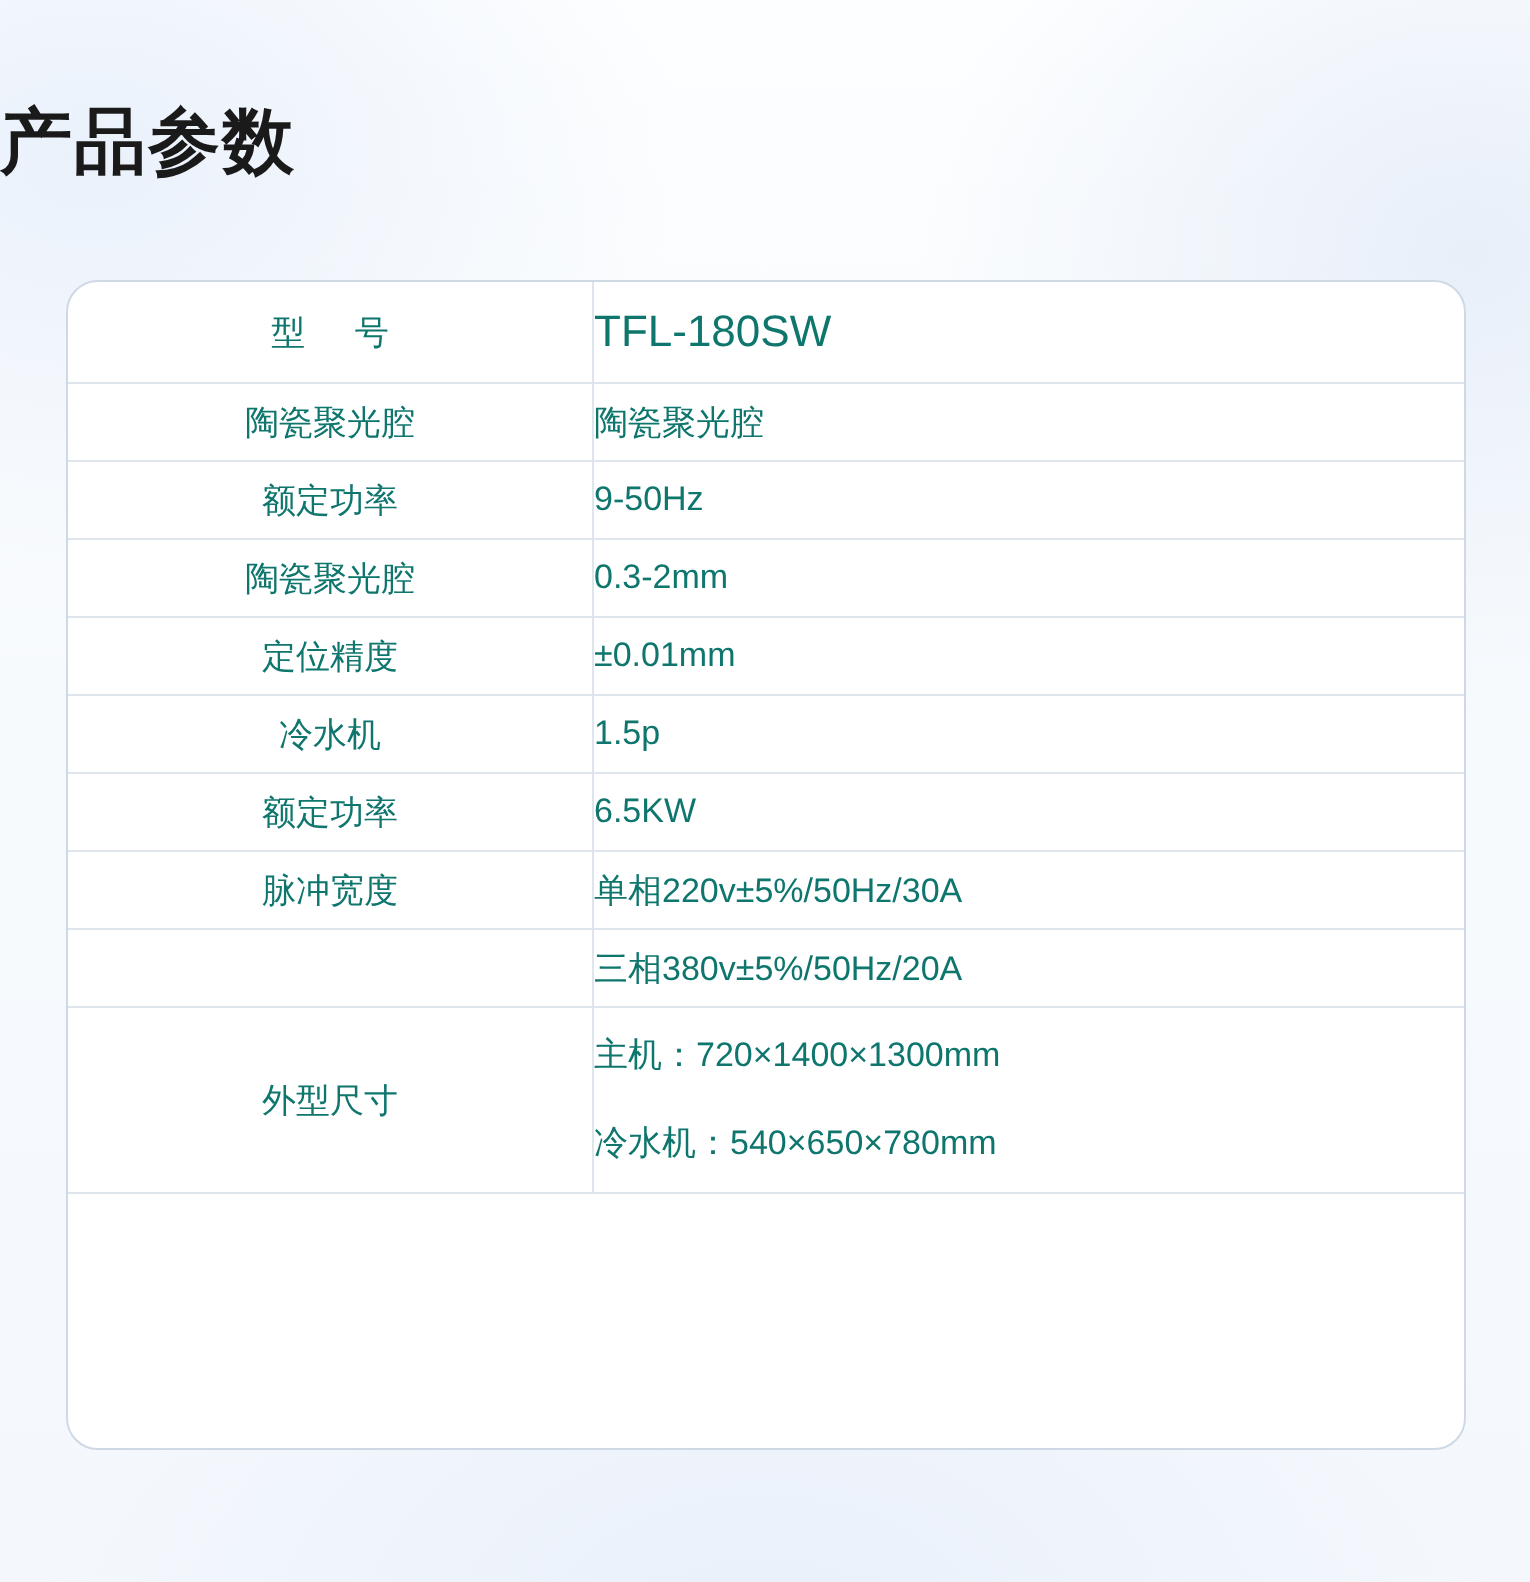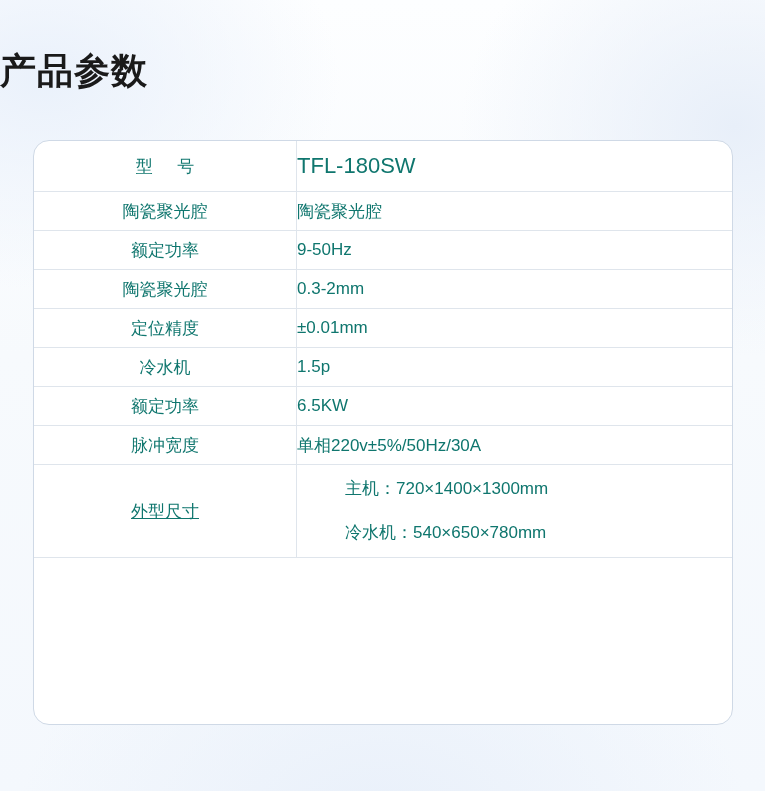--- a/index.html
+++ b/index.html
@@ -78,25 +78,23 @@
     text-indent: 10px;
   }
   tr.first-row td.value-cell {
     font-size: 22px;
   }
   tr.cont-row td.label-cell {
     border-right: 1px solid #dfe5ec;
   }
   tr.dim-row td.label-cell {
     height: 92px;
-    text-decoration: underline;
   }
   td.value-cell .multi-line {
     line-height: 44px;
-    margin-left: 48px;
   }
 </style>
 </head>
 <body>
 
 <div class="page">
 
   <div class="title">产品参数</div>
 
   <div class="spec-card">
@@ -127,20 +125,24 @@
           <td class="value-cell">1.5p</td>
         </tr>
         <tr>
           <td class="label-cell">额定功率</td>
           <td class="value-cell">6.5KW</td>
         </tr>
         <tr>
           <td class="label-cell">脉冲宽度</td>
           <td class="value-cell">单相220v±5%/50Hz/30A</td>
         </tr>
+        <tr class="cont-row">
+          <td class="label-cell"></td>
+          <td class="value-cell">三相380v±5%/50Hz/20A</td>
+        </tr>
         <tr class="dim-row">
           <td class="label-cell">外型尺寸</td>
           <td class="value-cell">
             <div class="multi-line">主机：720×1400×1300mm</div>
             <div class="multi-line">冷水机：540×650×780mm</div>
           </td>
         </tr>
 
       </tbody>
     </table>

